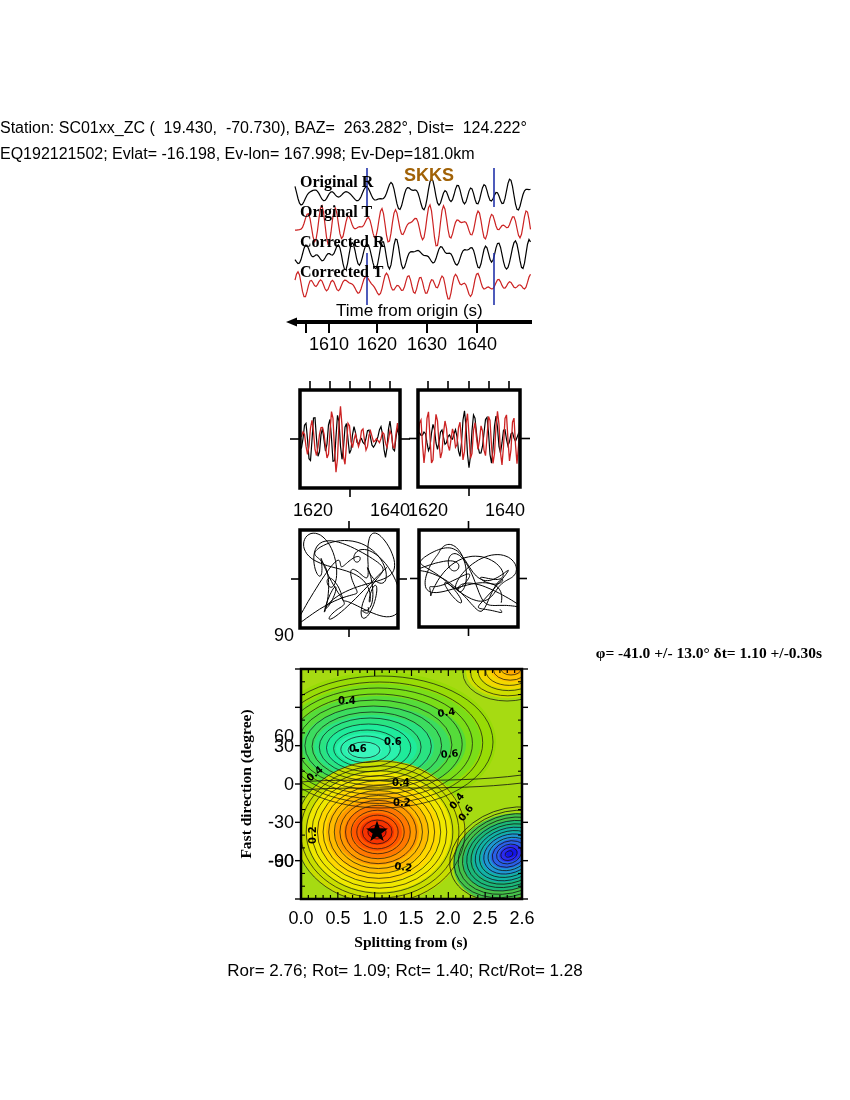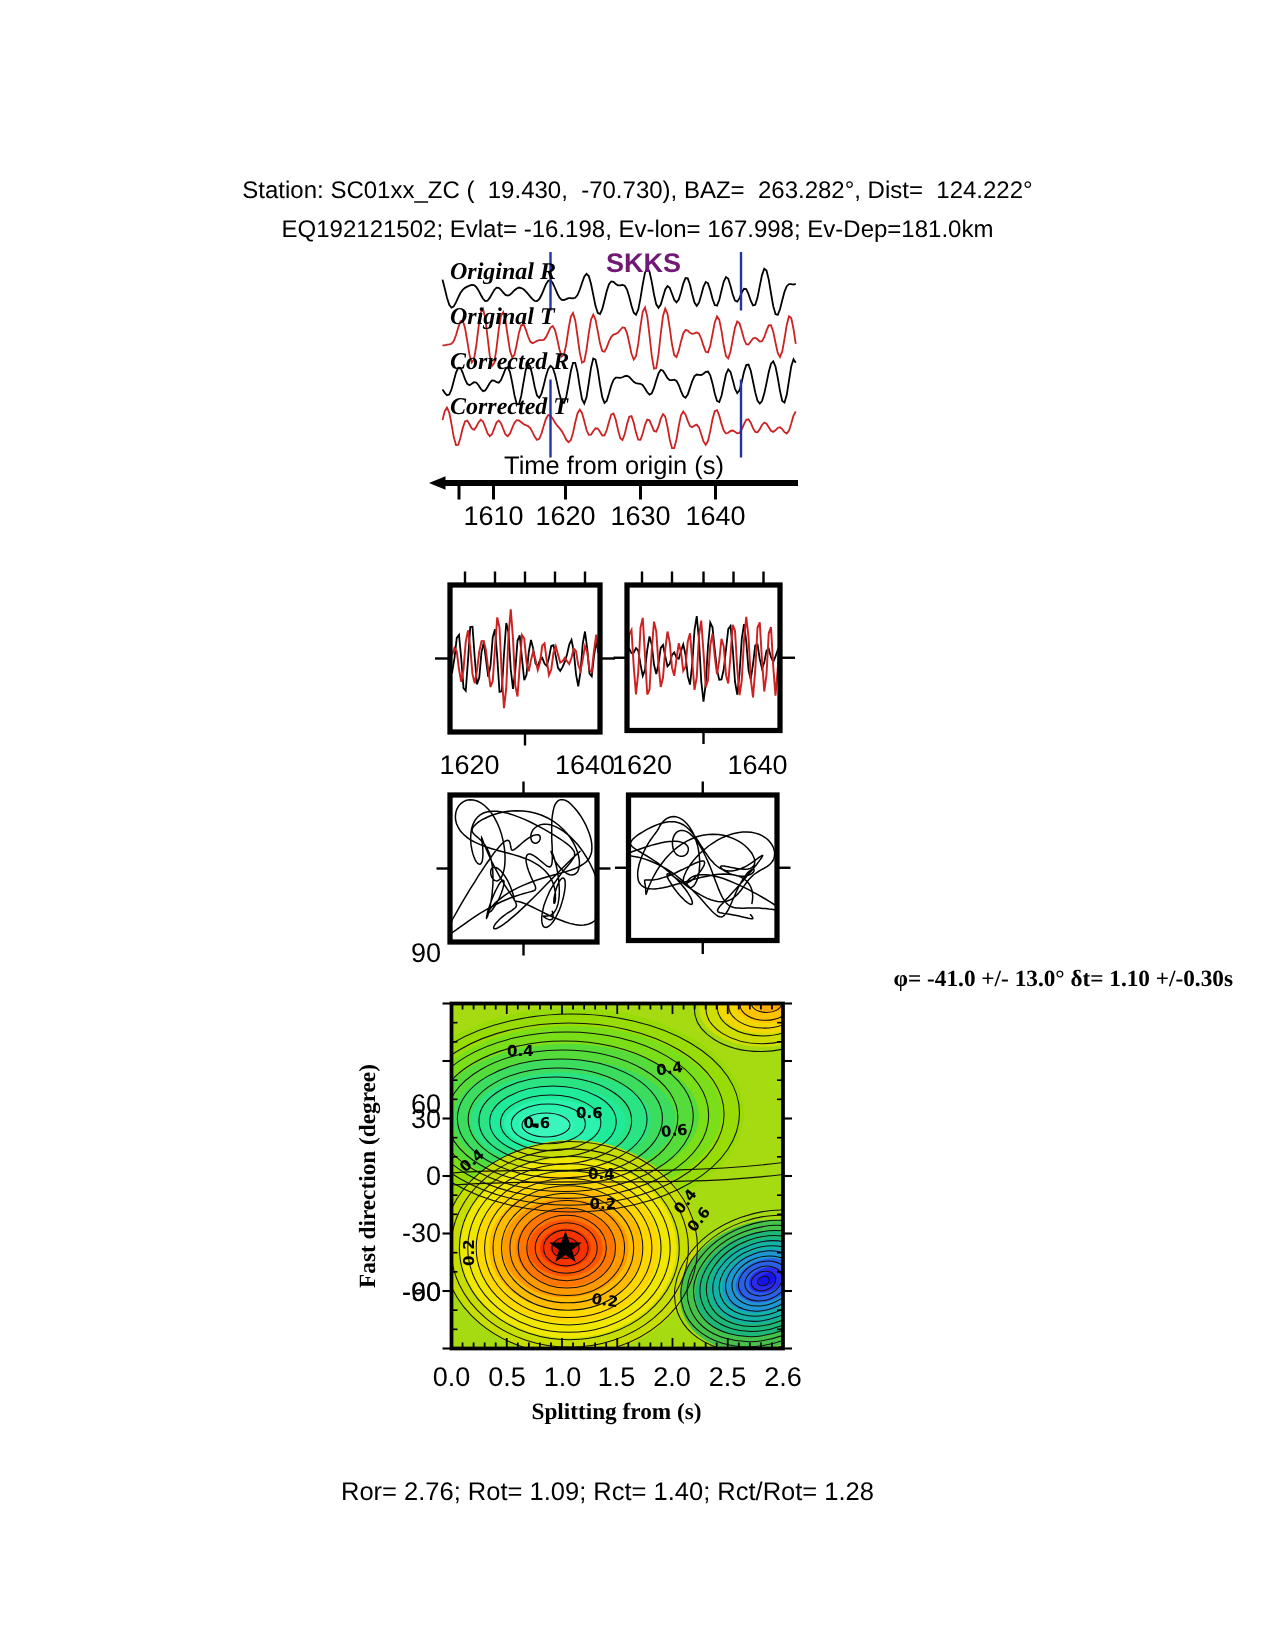--- a/index.html
+++ b/index.html
@@ -1,27 +1,27 @@
 <!DOCTYPE html>
 <html><head>
 <meta charset="utf-8">
 <style>
   html,body{margin:0;padding:0;}
   body{width:850px;height:1100px;background:#ffffff;position:relative;
        font-family:"Liberation Sans",sans-serif;color:#000;overflow:hidden;}
   .abs{position:absolute;}
-  .hdr{left:0;width:850px;text-align:center;font-size:16px;white-space:pre;}
-  .tracelabel{font-family:"Liberation Serif",serif;font-weight:bold;font-size:16px;white-space:pre;font-style:italic;}
+  .hdr{left:0;width:850px;font-size:16px;white-space:pre;}
+  .tracelabel{font-family:"Liberation Serif",serif;font-weight:bold;font-size:16px;white-space:pre;}
   .phase{font-weight:bold;font-size:18px;}
   .num{font-size:18px;width:60px;text-align:center;white-space:pre;}
   .serifbold{font-family:"Liberation Serif",serif;font-weight:bold;font-size:15.5px;white-space:pre;}
   .axistitle{font-size:17px;white-space:pre;}
   .ylab{font-size:18px;width:60px;text-align:right;white-space:pre;}
   .ctrTitle{left:0;width:822px;text-align:right;}
-  .footer{left:0;width:810px;text-align:center;font-size:17px;white-space:pre;margin-top:24px;}
+  .footer{left:0;width:810px;text-align:center;font-size:17px;white-space:pre;}
   svg{position:absolute;overflow:visible;}
   .rot90{transform:translate(-50%,-50%) rotate(-90deg);transform-origin:center;}
 </style>
 </head>
 <body>
 
 <div class="abs hdr" style="top:119px">Station: SC01xx_ZC (  19.430,  -70.730), BAZ=  263.282°, Dist=  124.222°</div>
 <div class="abs hdr" style="top:145px">EQ192121502; Evlat= -16.198, Ev-lon= 167.998; Ev-Dep=181.0km</div>
 
 <svg id="waveSvg" style="left:285px;top:160px" width="255" height="150">
@@ -31,21 +31,21 @@
     <polyline points="10.0,120.1 11.5,114.1 13.0,111.8 14.5,115.0 16.0,122.8 17.5,131.4 19.0,136.7 20.5,136.6 22.0,131.7 23.5,125.3 25.0,120.9 26.5,120.4 28.0,122.8 29.5,125.6 31.0,126.5 32.5,124.6 34.0,121.6 35.5,119.8 37.0,121.0 38.5,124.7 40.0,128.8 41.5,130.8 43.0,129.5 44.5,125.6 46.0,121.7 47.5,120.3 49.0,122.1 50.5,126.0 52.0,129.7 53.5,130.8 55.0,129.0 56.5,125.3 58.0,121.8 59.5,120.1 61.0,120.3 62.5,121.5 64.0,122.7 65.5,123.4 67.0,124.0 68.5,125.4 70.0,128.1 71.5,131.2 73.0,133.2 74.5,132.5 76.0,129.0 77.5,123.8 79.0,119.1 80.5,116.7 82.0,117.0 83.5,119.1 85.0,121.7 86.5,123.8 88.0,125.4 89.5,127.4 91.0,130.1 92.5,133.1 94.0,134.8 95.5,133.5 97.0,128.6 98.5,121.7 100.0,115.6 101.5,113.1 103.0,115.3 104.5,120.7 106.0,126.5 107.5,129.9 109.0,129.8 110.5,127.5 112.0,125.5 113.5,125.7 115.0,127.9 116.5,130.3 118.0,130.2 119.5,126.7 121.0,121.1 122.5,116.4 124.0,115.7 125.5,119.8 127.0,126.5 128.5,132.1 130.0,133.3 131.5,129.4 133.0,122.9 134.5,117.8 136.0,117.4 137.5,121.8 139.0,128.4 140.5,133.1 142.0,133.2 143.5,129.0 145.0,123.2 146.5,119.7 148.0,120.2 149.5,123.8 151.0,127.3 152.5,127.8 154.0,124.3 155.5,119.1 157.0,116.0 158.5,117.7 160.0,124.5 161.5,133.0 163.0,138.8 164.5,138.8 166.0,132.8 167.5,124.1 169.0,116.9 170.5,114.3 172.0,116.4 173.5,120.6 175.0,124.0 176.5,124.8 178.0,123.7 179.5,123.1 181.0,125.0 182.5,129.5 184.0,134.3 185.5,136.5 187.0,134.0 188.5,127.4 190.0,119.5 191.5,114.1 193.0,113.4 194.5,117.0 196.0,122.6 197.5,127.1 199.0,129.0 200.5,128.5 202.0,127.3 203.5,127.0 205.0,127.9 206.5,128.9 208.0,128.6 209.5,126.2 211.0,122.7 212.5,119.8 214.0,119.5 215.5,121.8 217.0,125.4 218.5,128.0 220.0,128.2 221.5,126.1 223.0,123.3 224.5,121.8 226.0,122.5 227.5,124.9 229.0,127.2 230.5,127.9 232.0,126.9 233.5,125.3 235.0,124.8 236.5,126.0 238.0,128.1 239.5,129.0 241.0,127.1 242.5,122.4 244.0,117.1 245.5,114.3" fill="none" stroke="#cc2222" stroke-width="1.2"></polyline>
     <line x1="82" y1="8" x2="82" y2="47" stroke-width="1.6" stroke="#2233aa"></line>
     <line x1="82" y1="93" x2="82" y2="145" stroke-width="1.6" stroke="#2233aa"></line>
     <line x1="209" y1="8" x2="209" y2="47" stroke-width="1.6" stroke="#2233aa"></line>
     <line x1="209" y1="93" x2="209" y2="145" stroke-width="1.6" stroke="#2233aa"></line>
   </svg>
 <div class="abs tracelabel" style="left:300px;top:173px">Original R</div>
 <div class="abs tracelabel" style="left:300px;top:203px">Original T</div>
 <div class="abs tracelabel" style="left:300px;top:233px">Corrected R</div>
 <div class="abs tracelabel" style="left:300px;top:263px">Corrected T</div>
-<div class="abs phase" style="left:404px;top:165px;color:#701a75">SKKS</div>
+<div class="abs phase" style="left:404px;top:165px;color:#a16207">SKKS</div>
 
 <svg id="taxisSvg" style="left:285px;top:312px" width="260" height="24">
     <line x1="8" y1="10" x2="247" y2="10" stroke-width="4" stroke="#000"></line>
     <polygon points="1,10 12,5.5 12,14.5" fill="#000"></polygon>
     <line x1="21" y1="12" x2="21" y2="21" stroke-width="2" stroke="#000"></line>
     <line x1="44" y1="12" x2="44" y2="21" stroke-width="2" stroke="#000"></line>
     <line x1="92" y1="12" x2="92" y2="21" stroke-width="2" stroke="#000"></line>
     <line x1="142" y1="12" x2="142" y2="21" stroke-width="2" stroke="#000"></line>
     <line x1="192" y1="12" x2="192" y2="21" stroke-width="2" stroke="#000"></line>
   </svg>

